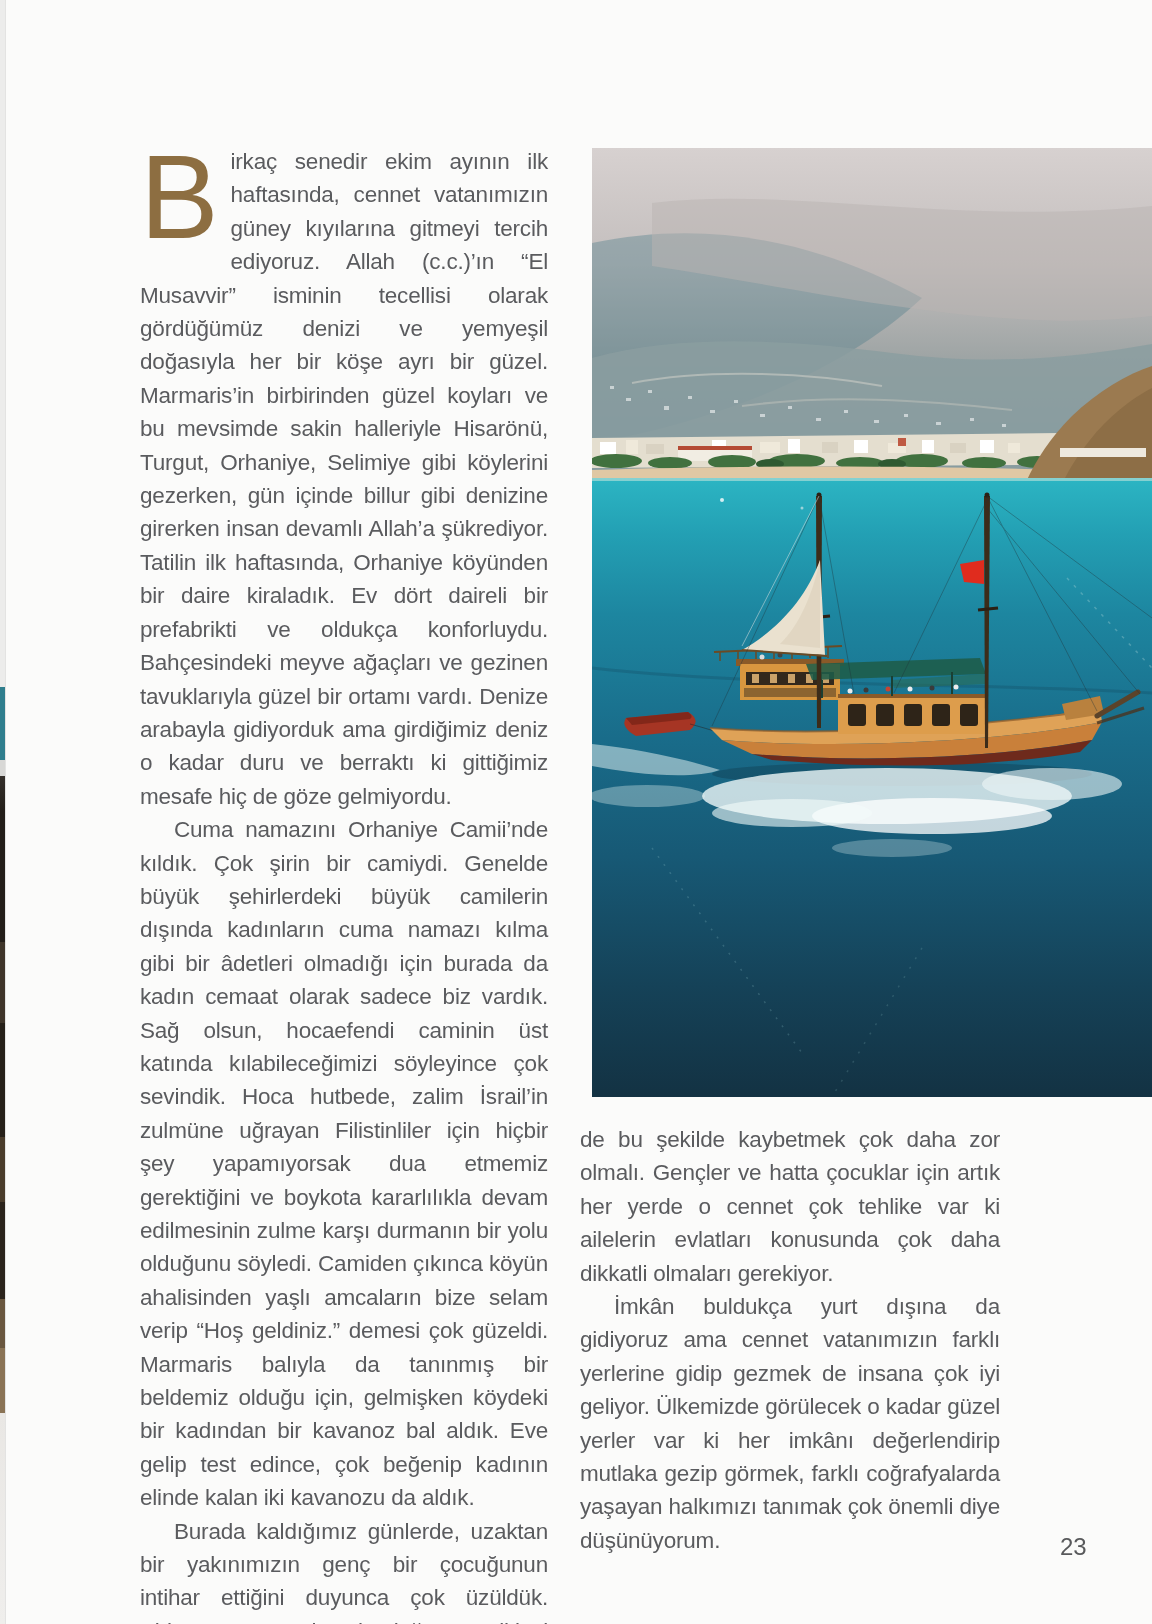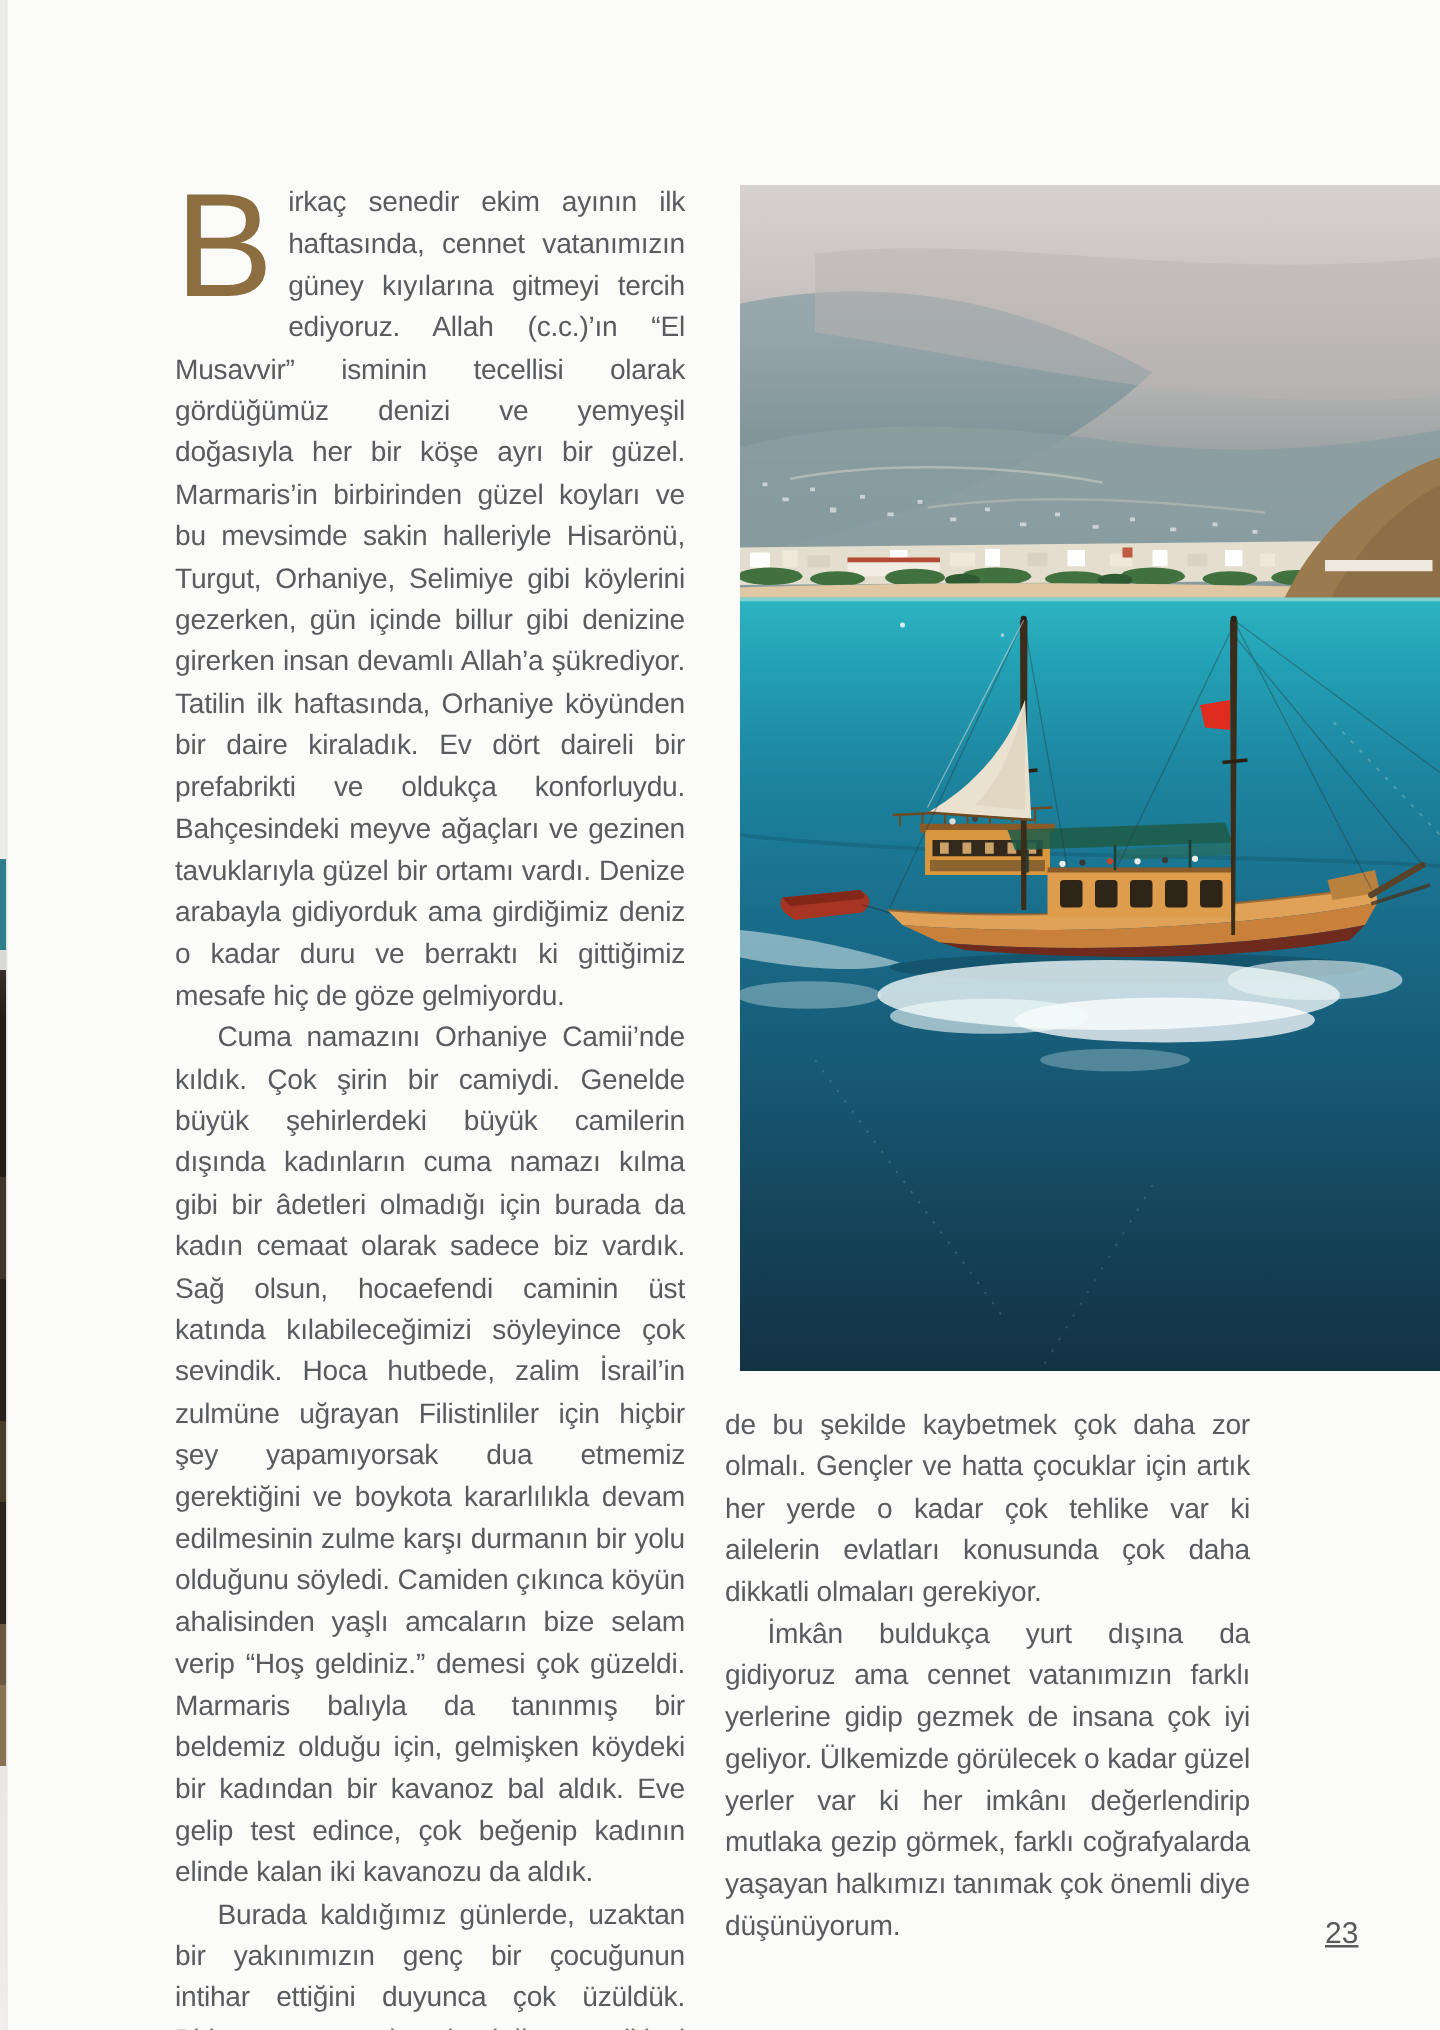--- a/index.html
+++ b/index.html
@@ -58,21 +58,20 @@
   }
   .photo svg{display:block;width:100%;height:100%;}
   .pagenum{
     position:absolute;
     left:1060px;top:1533px;
     width:40px;
     font-size:24px;
     color:#58595b;
     font-weight:300;
     text-align:left;
-    text-decoration:underline;
   }
 </style>
 </head>
 <body>
 
 <div class="page">
 
   <div class="edge-strip"></div>
 
   <div class="col col-left">
@@ -291,19 +290,19 @@
           <path d="M395,348 L560,470"></path>
           <path d="M395,352 L302,545"></path>
           <path d="M395,360 L548,546"></path>
         </g>
         <path d="M227,348 L150,498" stroke="#e6e6e6" stroke-width="1" opacity=".5" fill="none"></path>
       </g>
     </svg>
   </div>
 
   <div class="col col-right">
-    <p>de bu şekilde kaybetmek çok daha zor olmalı. Gençler ve hatta çocuklar için artık her yerde o kadar çok tehlike var ki ailelerin evlatları konusunda çok daha dikkatli olmaları gerekiyor.</p>
+    <p>de bu şekilde kaybetmek çok daha zor olmalı. Gençler ve hatta çocuklar için artık her yerde o cennet çok tehlike var ki ailelerin evlatları konusunda çok daha dikkatli olmaları gerekiyor.</p>
     <p class="indent">İmkân buldukça yurt dışına da gidiyoruz ama cennet vatanımızın farklı yerlerine gidip gezmek de insana çok iyi geliyor. Ülkemizde görülecek o kadar güzel yerler var ki her imkânı değerlendirip mutlaka gezip görmek, farklı coğrafyalarda yaşayan halkımızı tanımak çok önemli diye düşünüyorum.</p>
   </div>
 
   <div class="pagenum">23</div>
 
 </div>
 
 </body></html>

